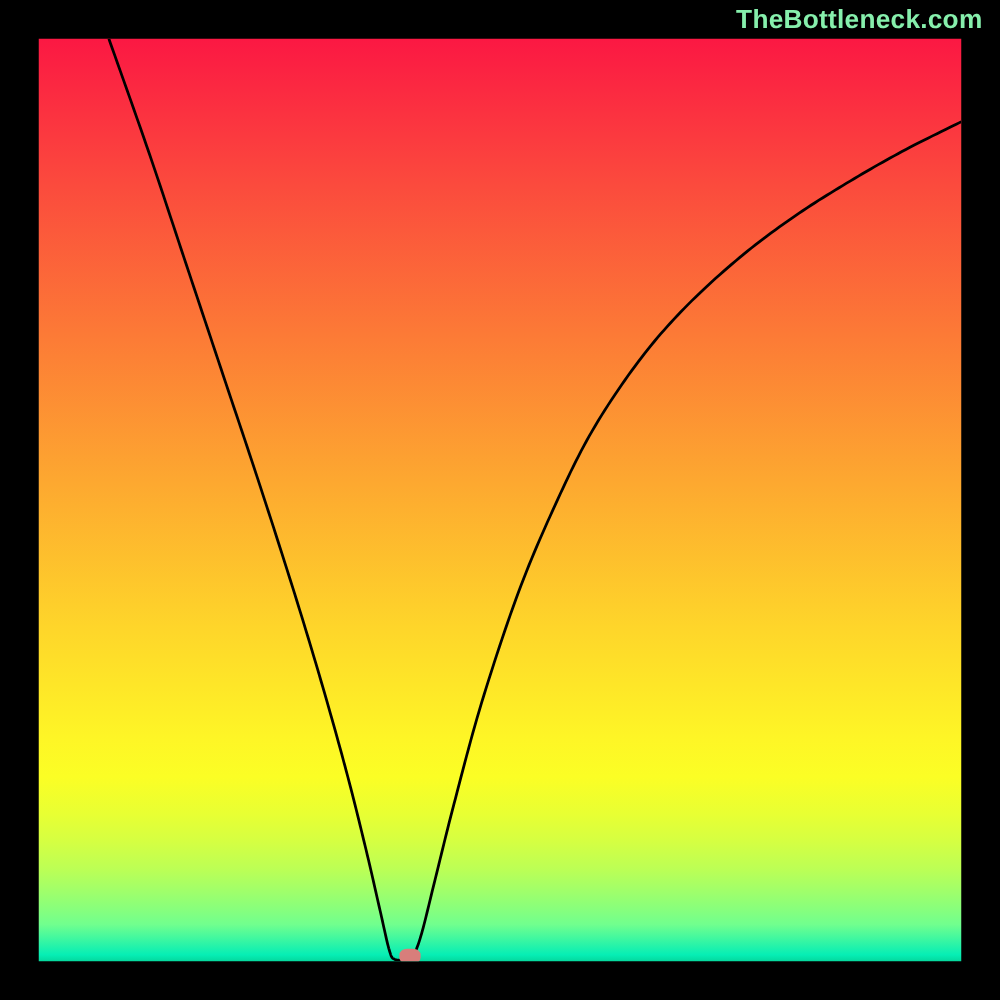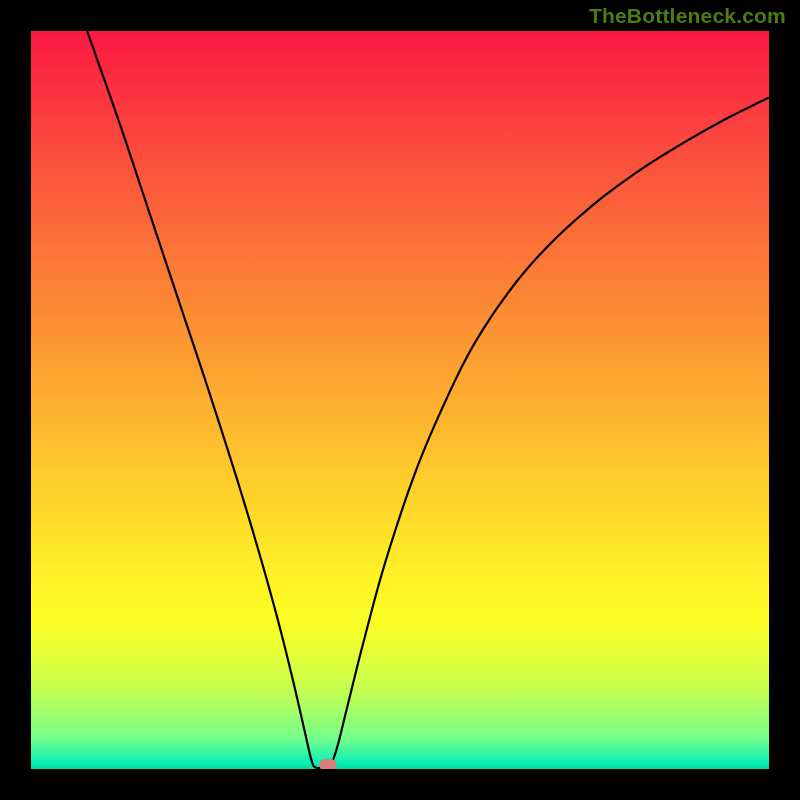--- a/index.html
+++ b/index.html
@@ -14,21 +14,21 @@
   .frame {
     width: 800px;
     height: 800px;
     background: #000;
     position: relative;
   }
   .watermark {
     position: absolute;
     top: 4px;
     right: 14px;
-    color: #4d7c0f;
+    color: #86efac;
     font-size: 21px;
     font-weight: 600;
     letter-spacing: 0.2px;
   }
   .plot-area {
     position: absolute;
     top: 31px;
     left: 31px;
     width: 738px;
     height: 738px;

